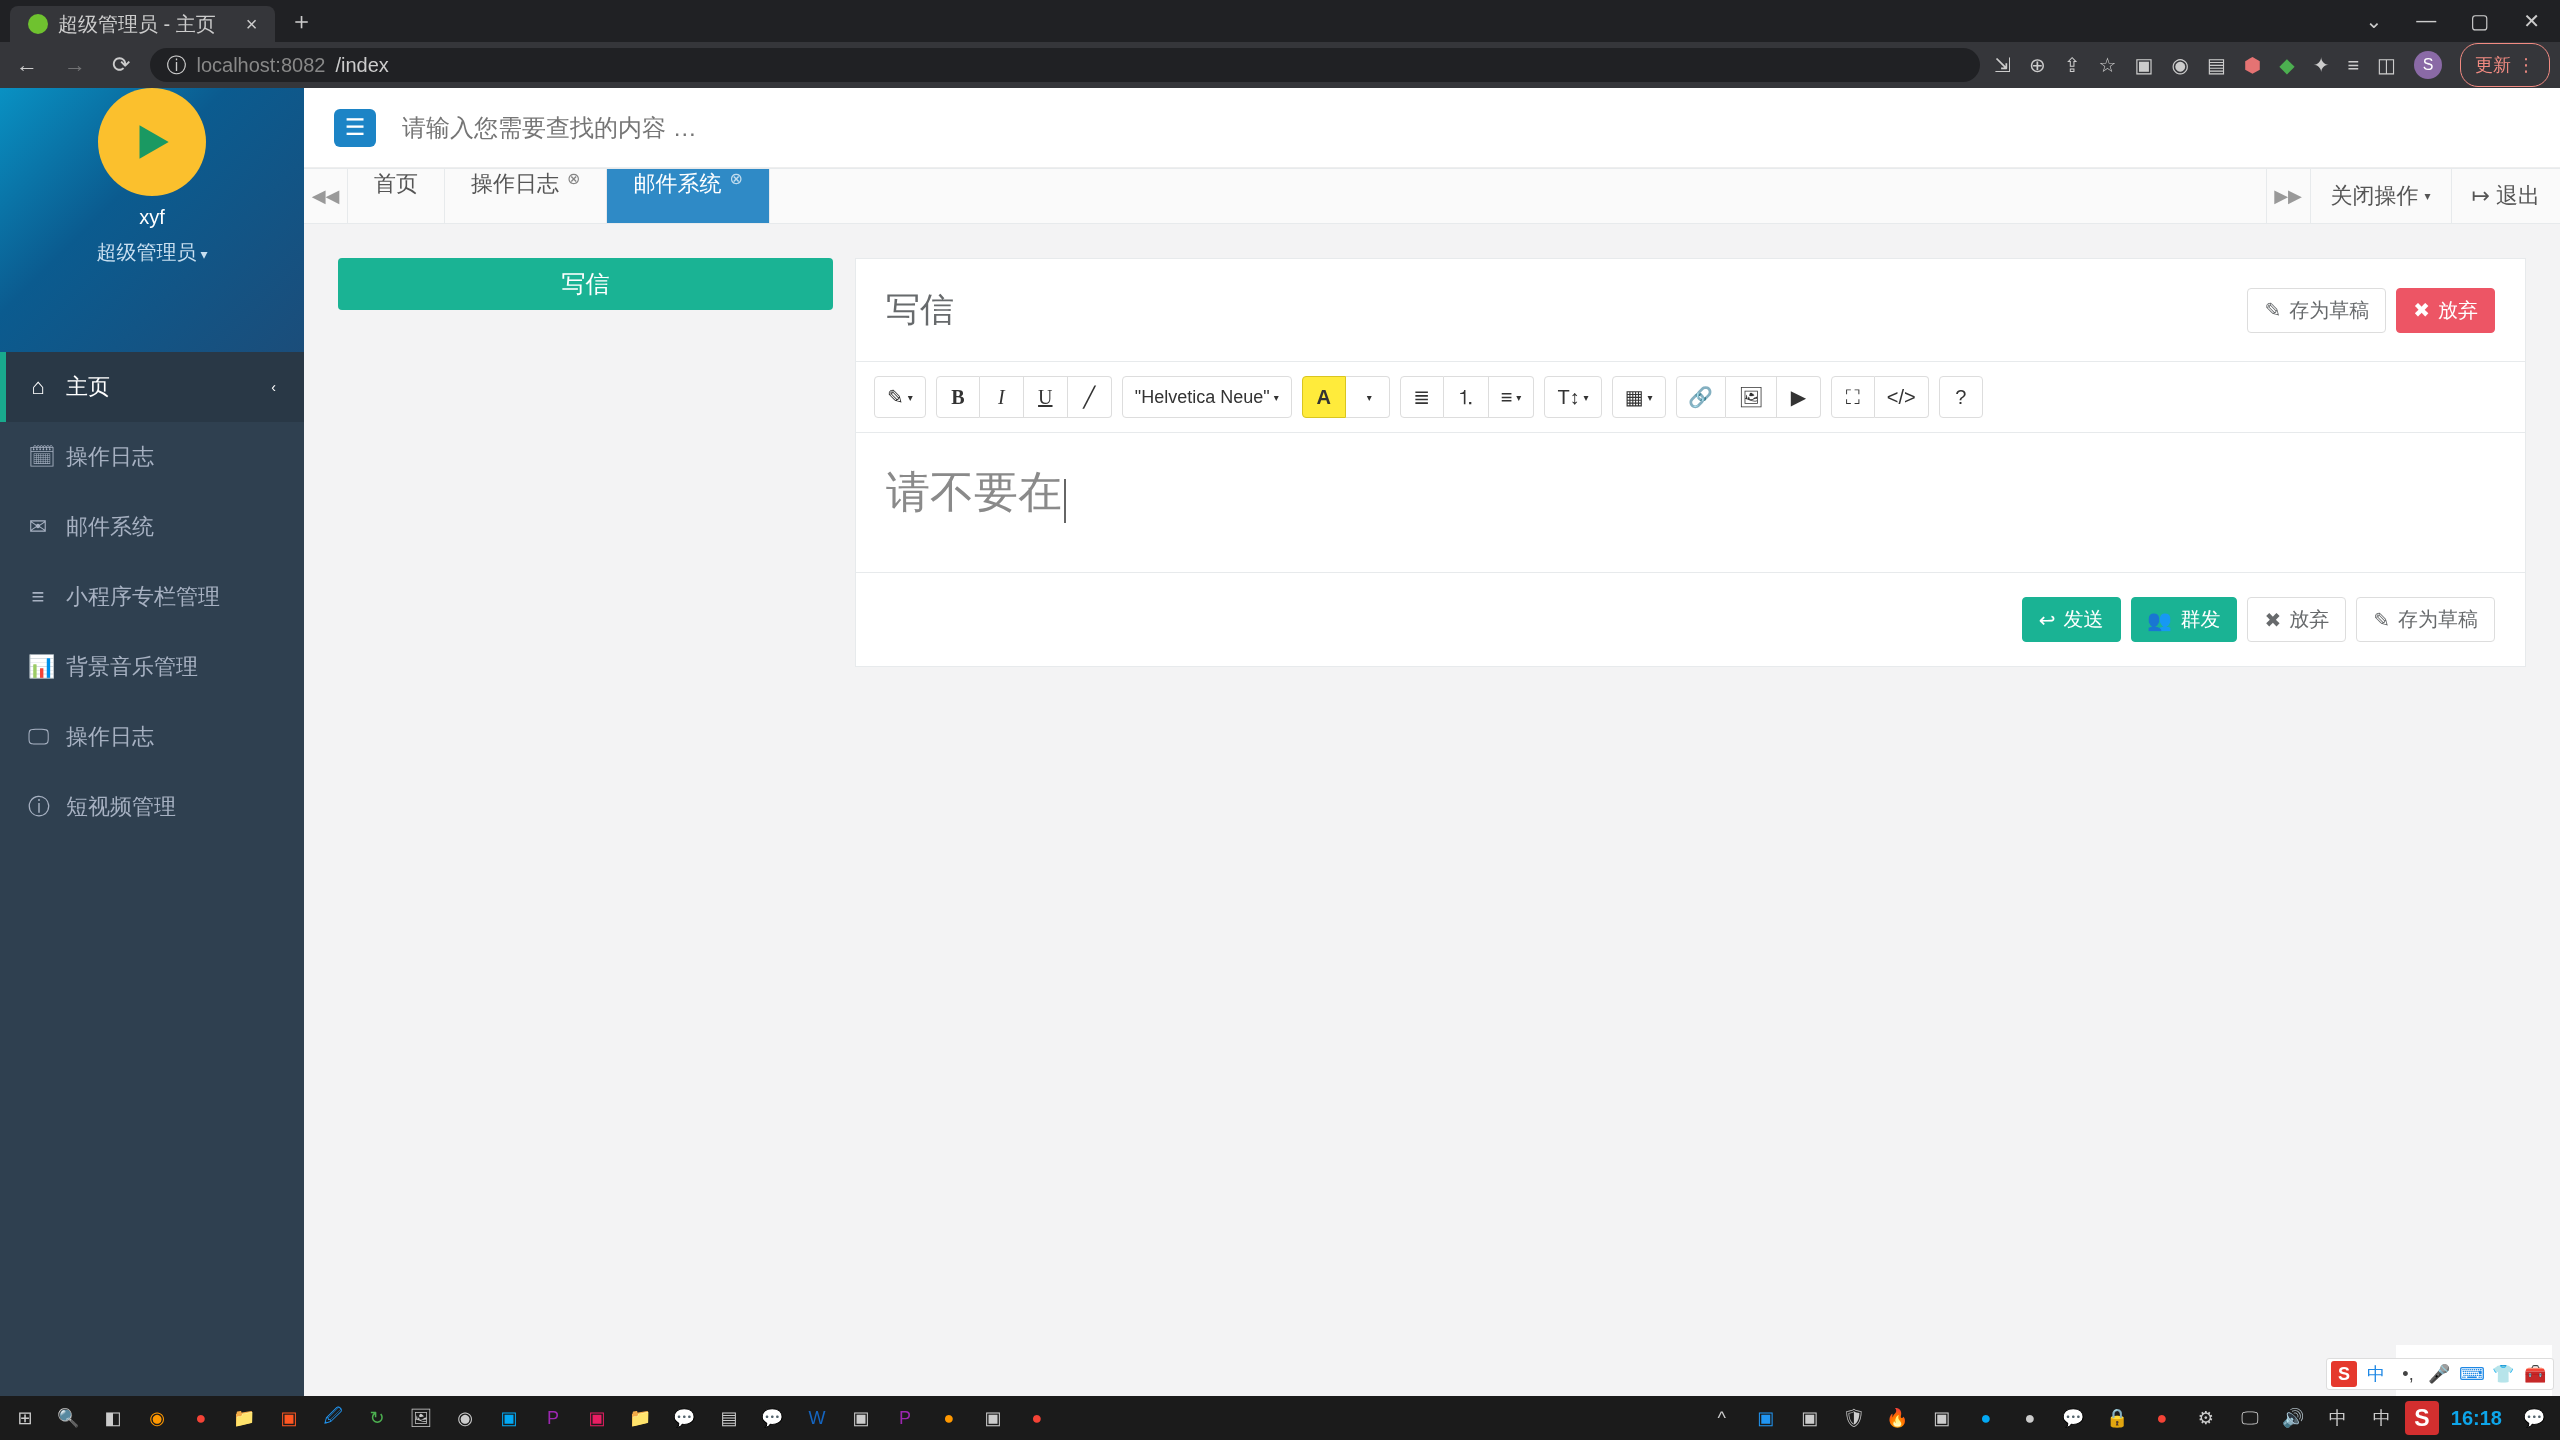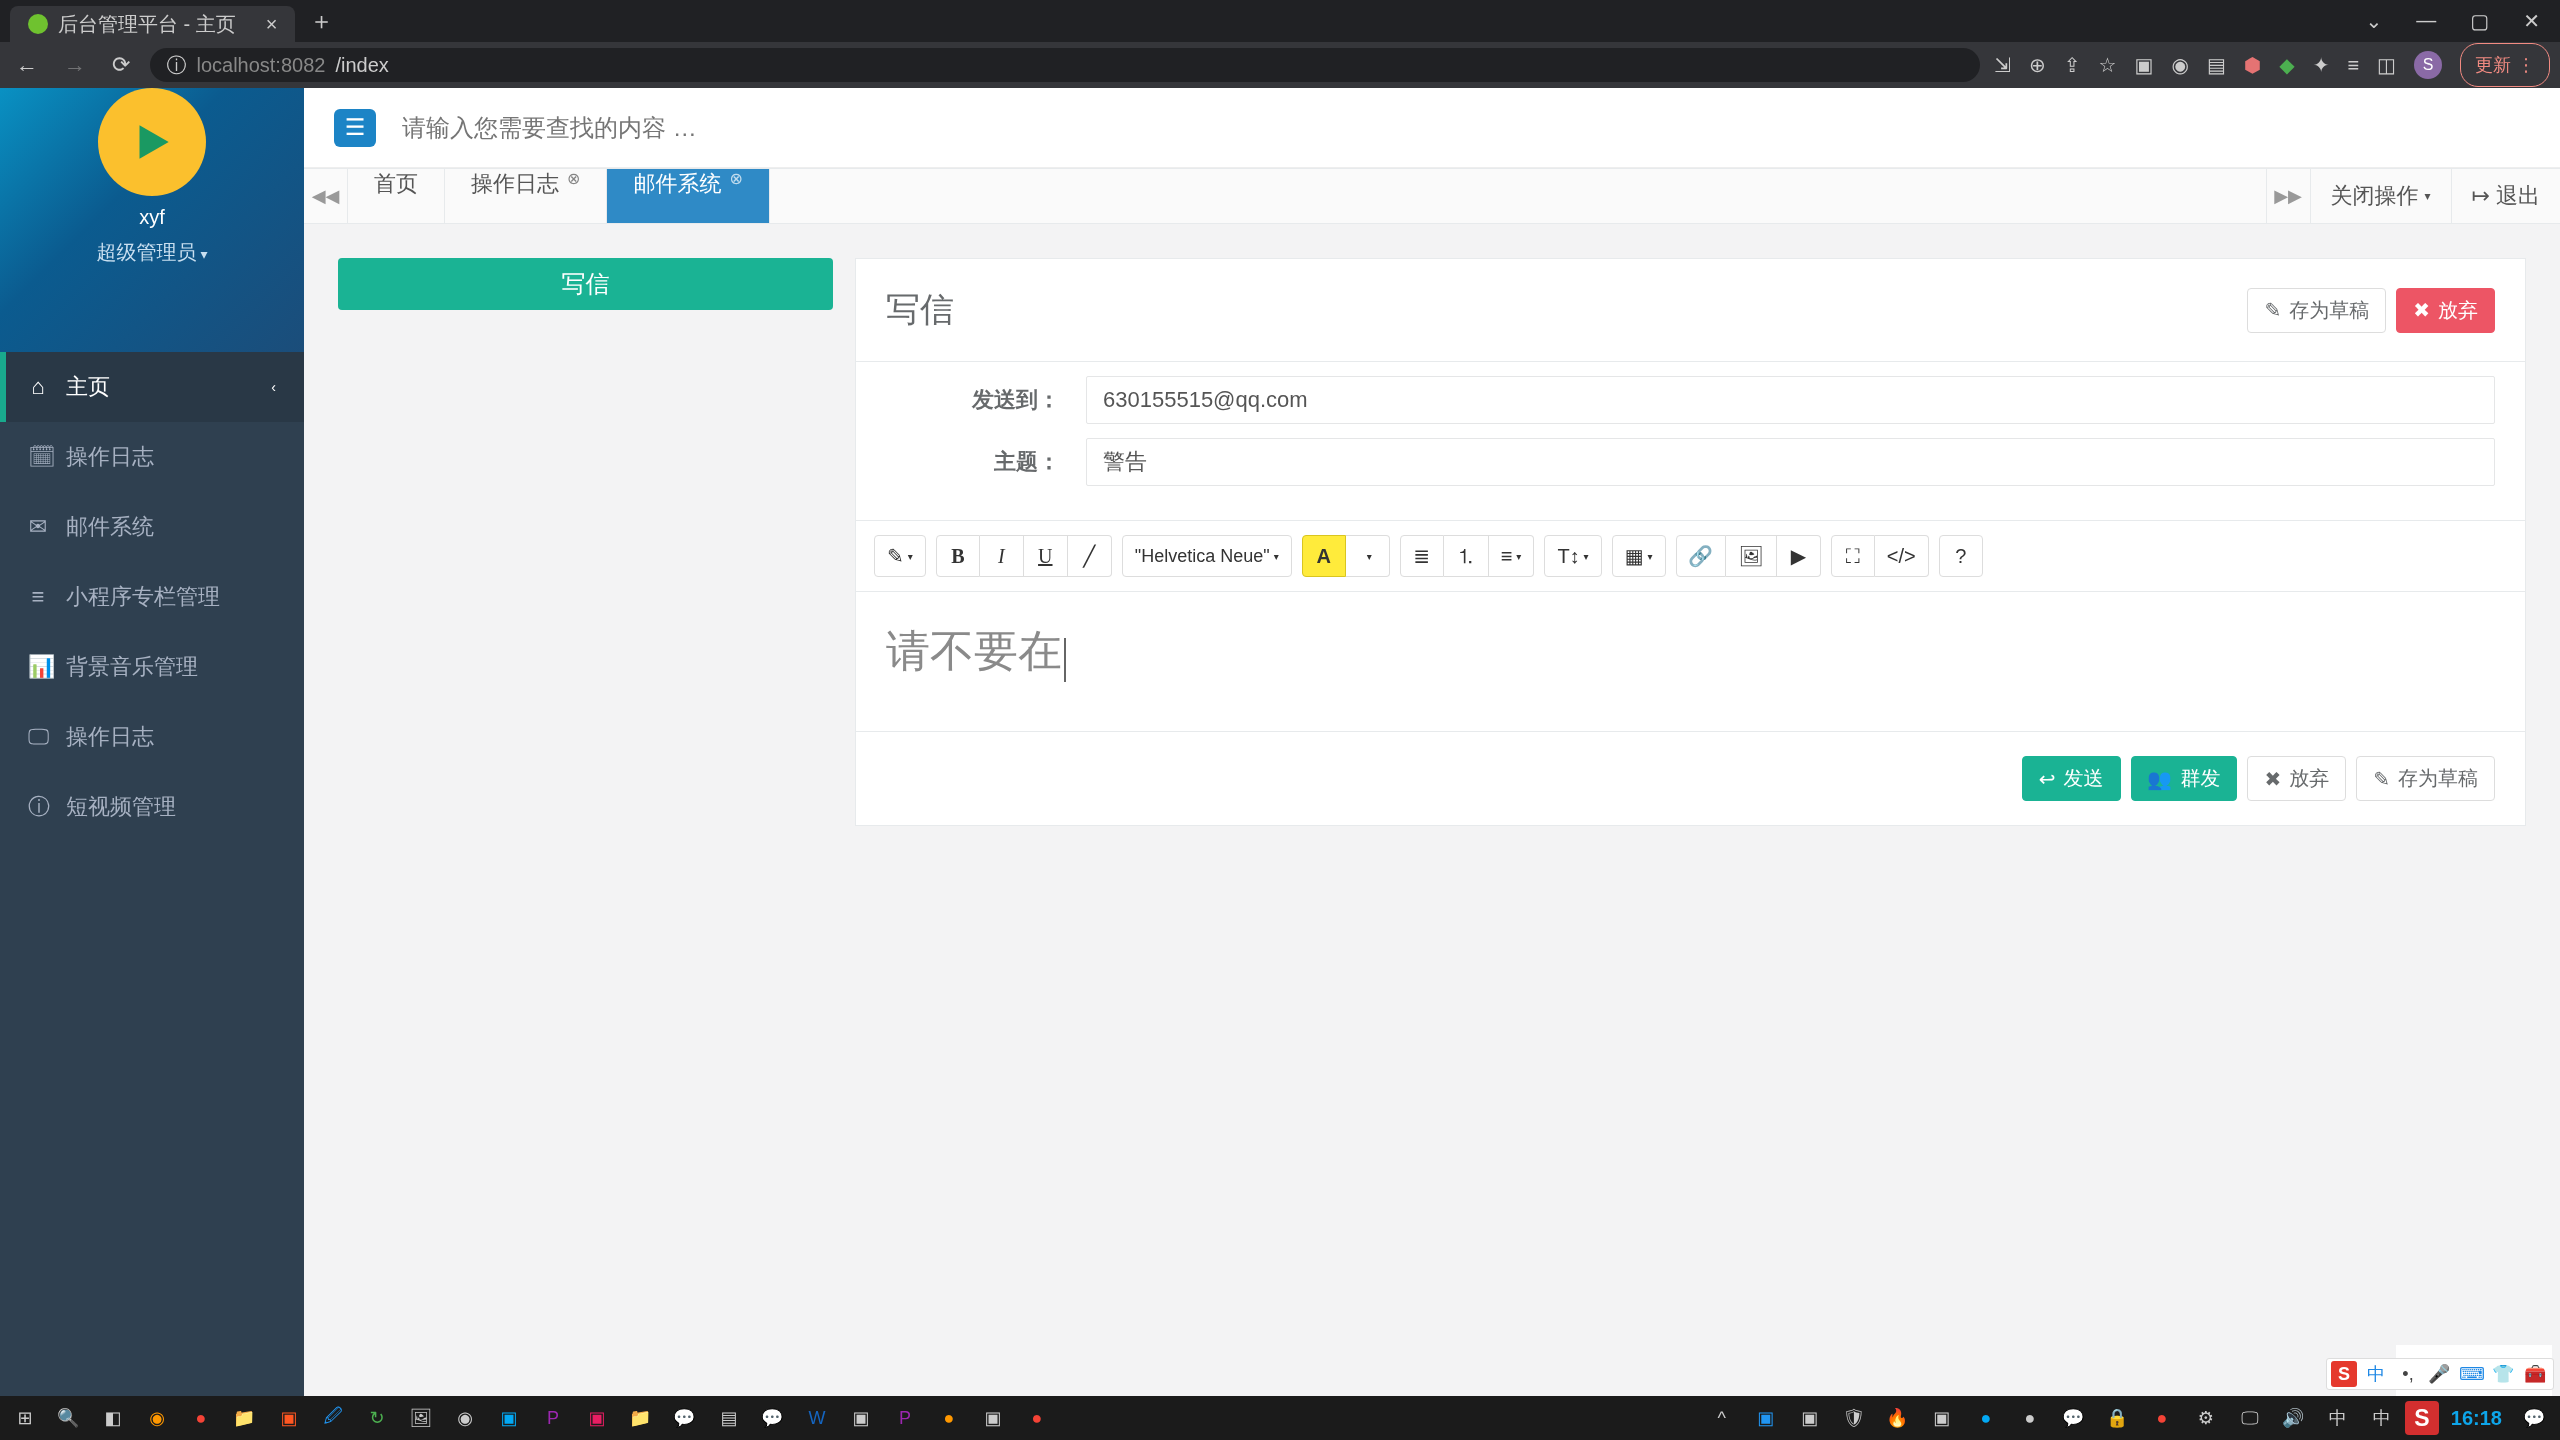--- a/index.html
+++ b/index.html
@@ -109,21 +109,21 @@
 .ime-item.red { background: #e5392d; color: #fff; border-radius: 3px; font-weight: bold; }
 
 svg { display: block; }
 </style>
 </head>
 <body>
 
 <div class="browser-chrome">
   <div class="tab">
     <span class="favicon"></span>
-    <span>后台管理平台 - 主页</span>
+    <span>超级管理员 - 主页</span>
     <span class="tab-close">×</span>
   </div>
   <span class="new-tab">＋</span>
   <div class="window-controls">
     <span>⌄</span>
     <span>—</span>
     <span>▢</span>
     <span>✕</span>
   </div>
 </div>
@@ -249,30 +249,20 @@
                 <span>✎</span>
                 <span>存为草稿</span>
               </button>
             <button class="btn btn-danger">
                 <span>✖</span>
                 <span>放弃</span>
               </button>
           </div>
         </div>
 
-        <div class="form-section">
-          <div class="form-row">
-            <div class="form-label">发送到：</div>
-            <input class="form-input" value="630155515@qq.com" style="">
-          </div>
-          <div class="form-row">
-            <div class="form-label">主题：</div>
-            <input class="form-input" value="警告" style="">
-          </div>
-        </div>
 
         <div class="editor-toolbar">
           <div class="btn-group single">
               <button class="e-btn">✎<span class="caret">▾</span></button>
             </div>
           <div class="btn-group">
             <button class="e-btn bold">B</button>
             <button class="e-btn italic">I</button>
             <button class="e-btn underline">U</button>
             <button class="e-btn">

